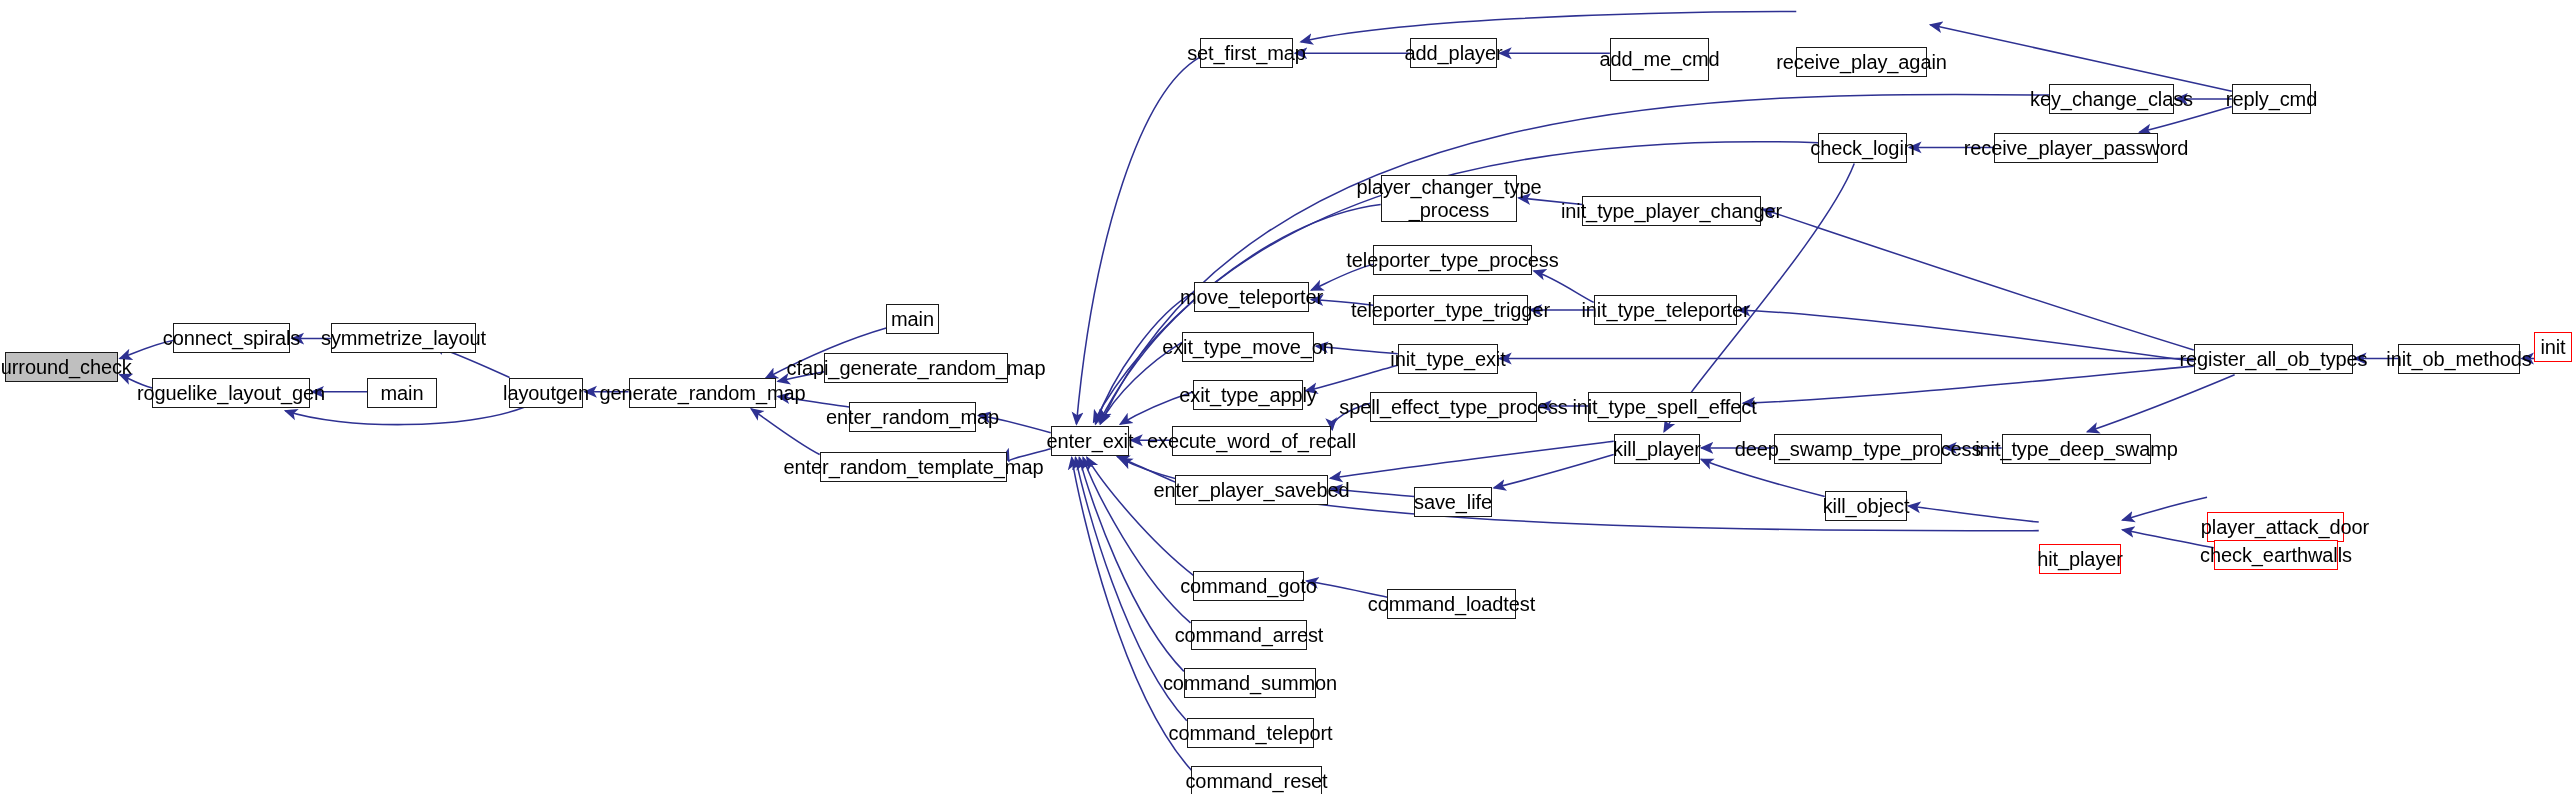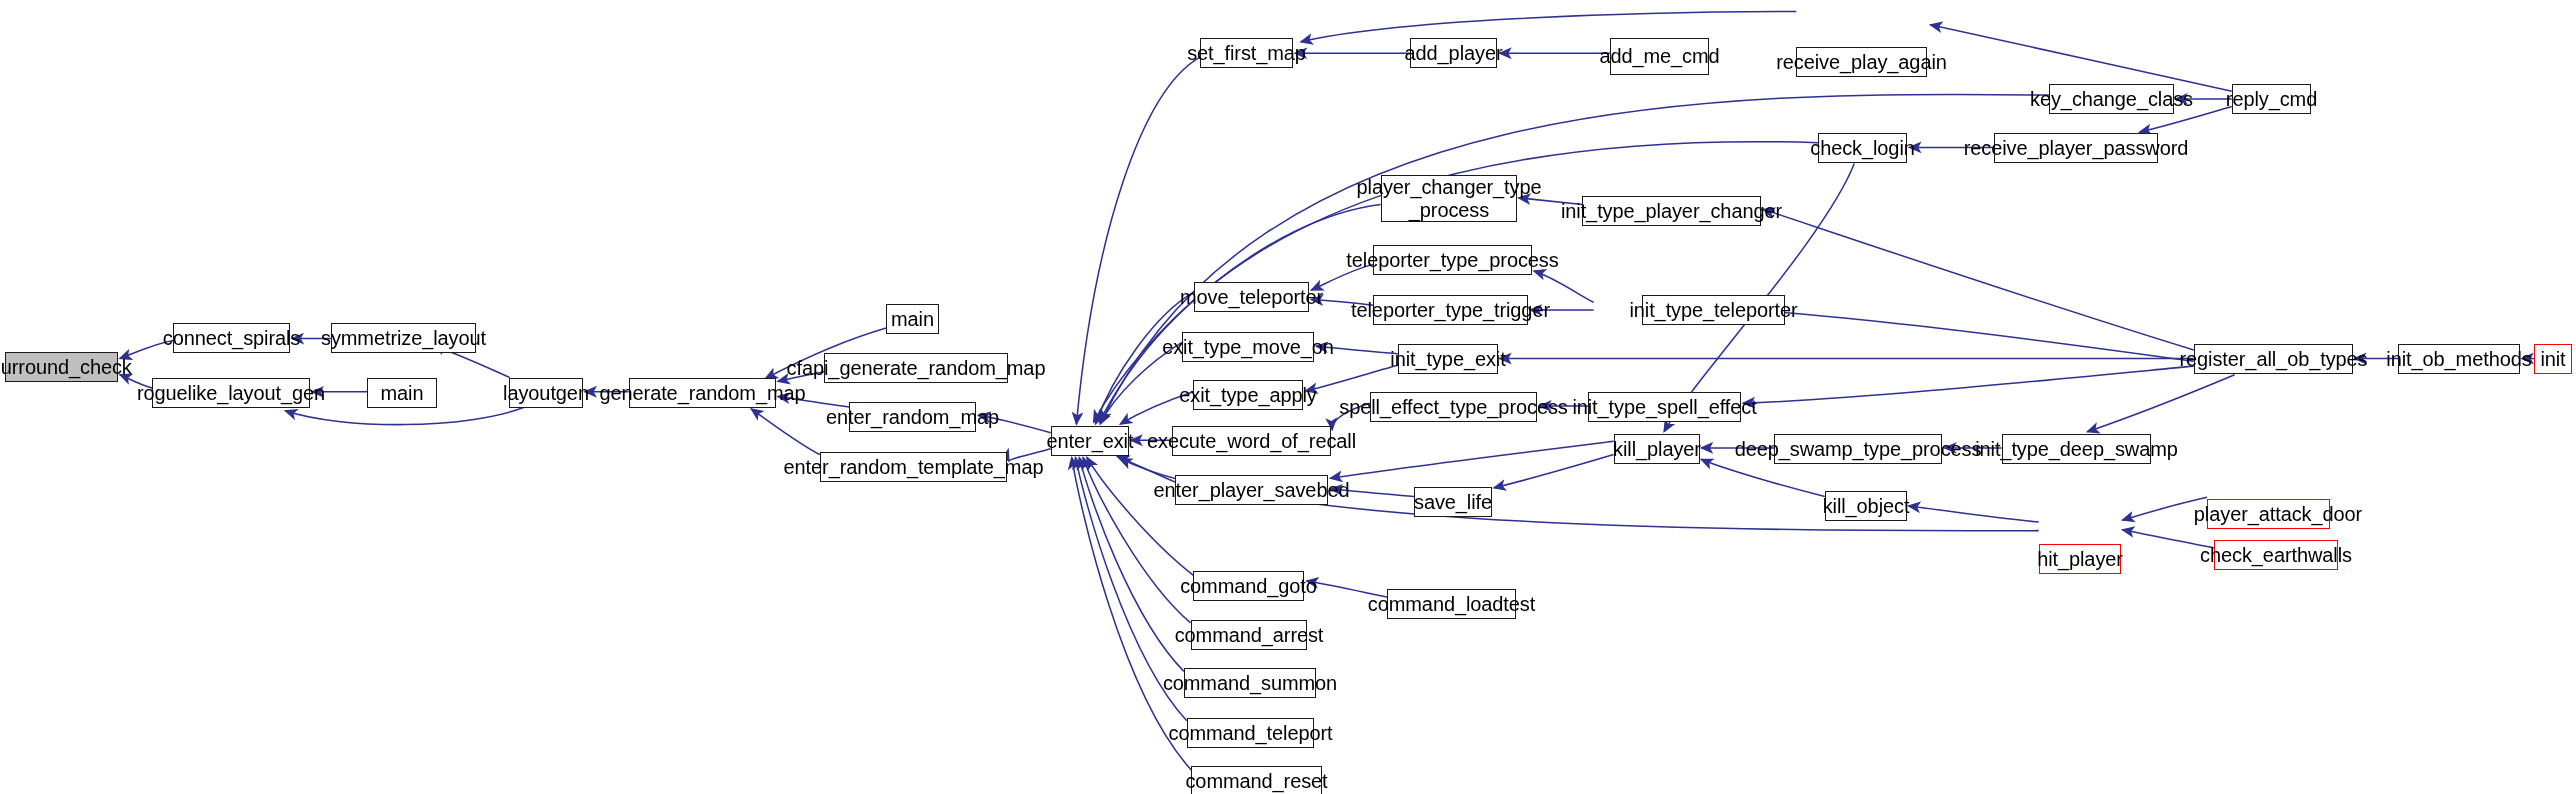--- a/index.html
+++ b/index.html
@@ -132,51 +132,51 @@
       <div class="node" style="left: 367px; top: 378px; width: 70px; height: 29.5px;">main</div>
       <div class="node" style="left: 509px; top: 378px; width: 74px; height: 29.5px; text-align: right;">layoutgen</div>
       <div class="node" style="left: 629px; top: 378px; width: 147px; height: 29.5px;">generate_random_map</div>
       <div class="node" style="left: 886px; top: 304px; width: 53px; height: 29.5px;">main</div>
       <div class="node" style="left: 824px; top: 353px; width: 184px; height: 29.5px;">cfapi_generate_random_map</div>
       <div class="node" style="left: 849px; top: 402px; width: 127px; height: 29.5px;">enter_random_map</div>
       <div class="node" style="left: 820px; top: 452px; width: 187px; height: 29.5px;">enter_random_template_map</div>
       <div class="node" style="left: 1051px; top: 426px; width: 78px; height: 29.5px;">enter_exit</div>
       <div class="node" style="left: 1200px; top: 38px; width: 93px; height: 29.5px;">set_first_map</div>
       <div class="node" style="left: 1410px; top: 38px; width: 87px; height: 29.5px;">add_player</div>
-      <div class="node" style="left: 1610px; top: 38px; width: 99px; height: 37px;">add_me_cmd</div>
+      <div class="node" style="left: 1610px; top: 38px; width: 99px; height: 43px;">add_me_cmd</div>
       <div class="node" style="left: 1796px; top: 0px; width: 131px; height: 29.5px; margin-top: 47px;">receive_play_again</div>
       <div class="node" style="left: 2049px; top: 84px; width: 125px; height: 29.5px;">key_change_class</div>
       <div class="node" style="left: 2232px; top: 84px; width: 79px; height: 29.5px;">reply_cmd</div>
       <div class="node" style="left: 1818px; top: 133px; width: 89px; height: 29.5px;">check_login</div>
       <div class="node" style="left: 1994px; top: 133px; width: 164px; height: 29.5px;">receive_player_password</div>
       <div class="node" style="left: 1381px; top: 175px; width: 136px; height: 47px;">player_changer_type
 _process</div>
       <div class="node" style="left: 1582px; top: 196px; width: 179px; height: 29.5px;">init_type_player_changer</div>
       <div class="node" style="left: 1373px; top: 245px; width: 159px; height: 29.5px;">teleporter_type_process</div>
       <div class="node" style="left: 1194px; top: 282px; width: 115px; height: 29.5px;">move_teleporter</div>
       <div class="node" style="left: 1373px; top: 295px; width: 155px; height: 29.5px;">teleporter_type_trigger</div>
-      <div class="node" style="left: 1594px; top: 295px; width: 143px; height: 29.5px; margin-left: 48px;">init_type_teleporter</div>
+      <div class="node" style="left: 1594px; top: 295px; width: 143px; height: 29.5px;">init_type_teleporter</div>
       <div class="node" style="left: 1182px; top: 332px; width: 132px; height: 29.5px;">exit_type_move_on</div>
       <div class="node" style="left: 1398px; top: 344px; width: 100px; height: 29.5px;">init_type_exit</div>
       <div class="node" style="left: 1193px; top: 380px; width: 110px; height: 29.5px;">exit_type_apply</div>
       <div class="node" style="left: 1370px; top: 392px; width: 167px; height: 29.5px;">spell_effect_type_process</div>
       <div class="node" style="left: 1588px; top: 392px; width: 153px; height: 29.5px;">init_type_spell_effect</div>
       <div class="node" style="left: 1172px; top: 426px; width: 159px; height: 29.5px;">execute_word_of_recall</div>
       <div class="node" style="left: 1614px; top: 434px; width: 86px; height: 29.5px;">kill_player</div>
       <div class="node" style="left: 1774px; top: 434px; width: 168px; height: 29.5px;">deep_swamp_type_process</div>
       <div class="node" style="left: 2002px; top: 434px; width: 149px; height: 29.5px;">init_type_deep_swamp</div>
       <div class="node" style="left: 1175px; top: 475px; width: 153px; height: 29.5px;">enter_player_savebed</div>
       <div class="node" style="left: 1414px; top: 487px; width: 78px; height: 29.5px;">save_life</div>
       <div class="node" style="left: 1825px; top: 491px; width: 82px; height: 29.5px;">kill_object</div>
       <div class="node red" style="left: 2039px; top: 544px; width: 82px; height: 29.5px;">hit_player</div>
-      <div class="node red" style="left: 2207px; top: 499px; width: 123px; height: 29.5px; padding-left: 19px;">player_attack_door</div>
+      <div class="node red" style="left: 2207px; top: 512px; width: 137px; height: 29.5px; padding-left: 19px;">player_attack_door</div>
       <div class="node red" style="left: 2214px; top: 540px; width: 124px; height: 29.5px;">check_earthwalls</div>
       <div class="node" style="left: 2194px; top: 344px; width: 159px; height: 29.5px;">register_all_ob_types</div>
       <div class="node" style="left: 2398px; top: 344px; width: 122px; height: 29.5px;">init_ob_methods</div>
-      <div class="node red" style="left: 2534px; top: 344px; width: 38px; height: 29.5px;">init</div>
+      <div class="node red" style="left: 2534px; top: 332px; width: 38px; height: 29.5px;">init</div>
       <div class="node" style="left: 1193px; top: 571px; width: 111px; height: 29.5px;">command_goto</div>
       <div class="node" style="left: 1387px; top: 589px; width: 129px; height: 29.5px;">command_loadtest</div>
       <div class="node" style="left: 1191px; top: 620px; width: 116px; height: 29.5px;">command_arrest</div>
       <div class="node" style="left: 1184px; top: 668px; width: 132px; height: 29.5px;">command_summon</div>
       <div class="node" style="left: 1187px; top: 718px; width: 127px; height: 29.5px;">command_teleport</div>
       <div class="node" style="left: 1191px; top: 766px; width: 131px; height: 29.5px;">command_reset</div>
     </div>
 </div>
 
 

